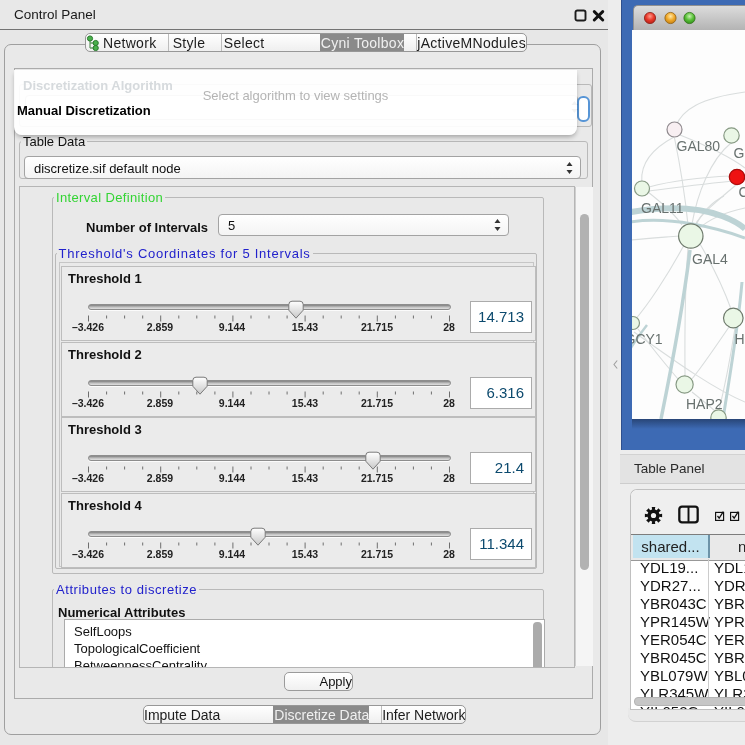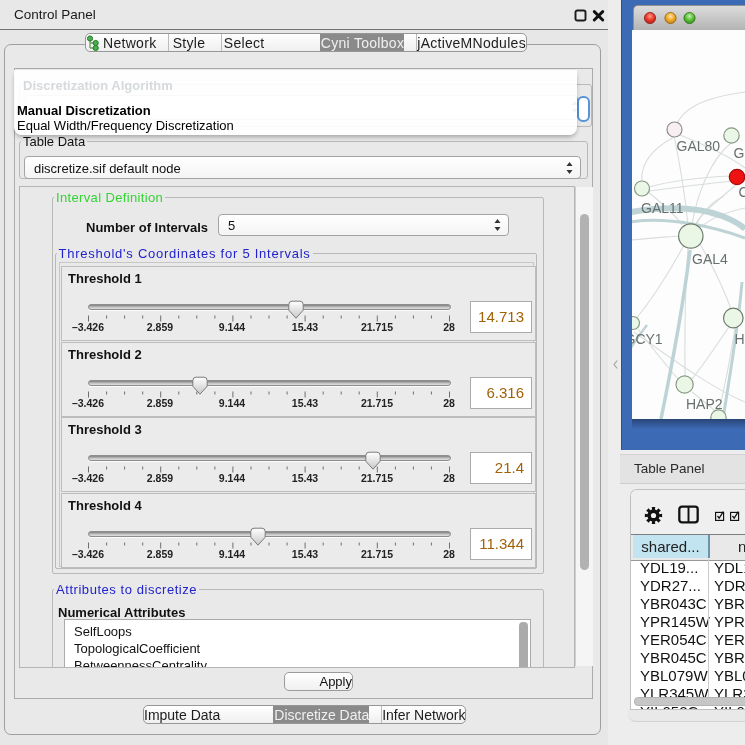--- a/index.html
+++ b/index.html
@@ -26,26 +26,26 @@
 .arrud{position:absolute;right:7px;top:50%;width:7px;height:12px;transform:translateY(-50%);}
 
 .fs{position:absolute;border:1px solid #b9b9b9;border-radius:2px;}
 .fs>span{position:absolute;top:-8px;left:1px;background:#e9e9e9;padding:0 2px;font-size:13px;white-space:nowrap;}
 
 .tbox{position:absolute;left:61px;width:473px;height:73px;background:#ebebeb;border:1px solid #bdbdbd;}
 .tbox .tt{position:absolute;left:6px;top:4px;font-size:13px;font-weight:bold;color:#111;}
 .track{position:absolute;left:26px;width:361px;height:4px;border:1px solid #8d8d8d;border-radius:3px;
  background:linear-gradient(#7f7f7f,#c2c2c2 55%,#e0e0e0);top:37px;box-shadow:0 1px 0 rgba(255,255,255,0.8);}
 .vbox{position:absolute;left:408px;top:34px;width:53px;height:30px;background:#fff;border:1px solid #ababab;
- font-size:15px;color:#a16207;text-align:right;line-height:30px;padding-right:7px;}
+ font-size:15px;color:#0c4a6e;text-align:right;line-height:30px;padding-right:7px;}
 .rlabels{position:absolute;left:0;top:54px;width:473px;height:12px;font-size:10.5px;font-weight:bold;color:#222;}
 .rlabels span{position:absolute;transform:translateX(-50%);white-space:nowrap;}
 .thumb{position:absolute;top:33px;width:16px;height:19px;}
 
-#attrlist{background:#fff;border:1px solid #ababab;}
+#attrlist{background:#fff;border:1px solid #ababab;padding-left:14px;}
 
 .btn{position:absolute;background:linear-gradient(#ffffff,#f0f0f0);border:1px solid #9b9b9b;border-radius:5px;
  font-size:13px;color:#111;text-align:center;}
 
 #popup{left:14px;top:70px;width:563px;height:65px;z-index:5;background:rgba(255,255,255,0.93);
  box-shadow:0 3px 5px -1px rgba(0,0,0,0.3);border-radius:0 0 8px 8px;}
 
 #rightcol{left:608px;top:0;width:137px;height:745px;background:#ededed;}
 #netwin{left:621px;top:0;width:124px;height:450px;background:#3d6ab4;border-left:1px solid #2e4f8e;}
 #nettitle{left:633px;top:5px;width:112px;height:25px;background:linear-gradient(#dcdcdc,#b2b2b2);
@@ -89,22 +89,22 @@
 
   <div class="fs" style="left:19px;top:84px;width:571px;height:41px;border-radius:3px;"></div>
   <div class="abs" style="left:25px;top:95px;width:551px;height:23px;background:#fff;border:1px solid #a8a8a8;border-radius:4px;"></div>
   <div class="abs" style="left:577px;top:96px;width:9px;height:22px;background:#fff;border:2.5px solid #5795d6;border-radius:6px;"></div>
   <svg class="abs" style="left:571px;top:101px;" width="7" height="12" viewBox="0 0 7 12">
       <path d="M3.5 0 L6.5 4 L0.5 4 Z M3.5 12 L6.5 8 L0.5 8 Z" fill="#555"></path>
     </svg>
 
   <div class="abs" id="popup">
     <span class="abs" style="left:9px;top:8px;font-size:13px;font-weight:bold;color:#d6dadd;white-space:nowrap;">Discretization Algorithm</span>
+    <span class="abs" style="left:0;top:18px;width:563px;text-align:center;font-size:13px;color:#b4b4b4;">Select algorithm to view settings</span>
     <span class="abs" style="left:3px;top:33px;font-size:13px;font-weight:bold;color:#000;">Manual Discretization</span>
-    <span class="abs" style="left:3px;top:48px;font-size:13px;color:#000;">Equal Width/Frequency Discretization</span>
   </div>
 
   <div class="fs" style="left:19px;top:141px;width:567px;height:36px;border-radius:3px;">
     <span style="color:#111;background:#e9e9e9;">Table Data</span>
   </div>
   <div class="combo" style="left:24px;top:156px;width:555px;height:21px;">
     <span class="txt">discretize.sif default node</span>
     <svg class="arrud" viewBox="0 0 7 12">
         <path d="M3.5 0 L6.5 4 L0.5 4 Z M3.5 12 L6.5 8 L0.5 8 Z" fill="#333"></path>
       </svg>

